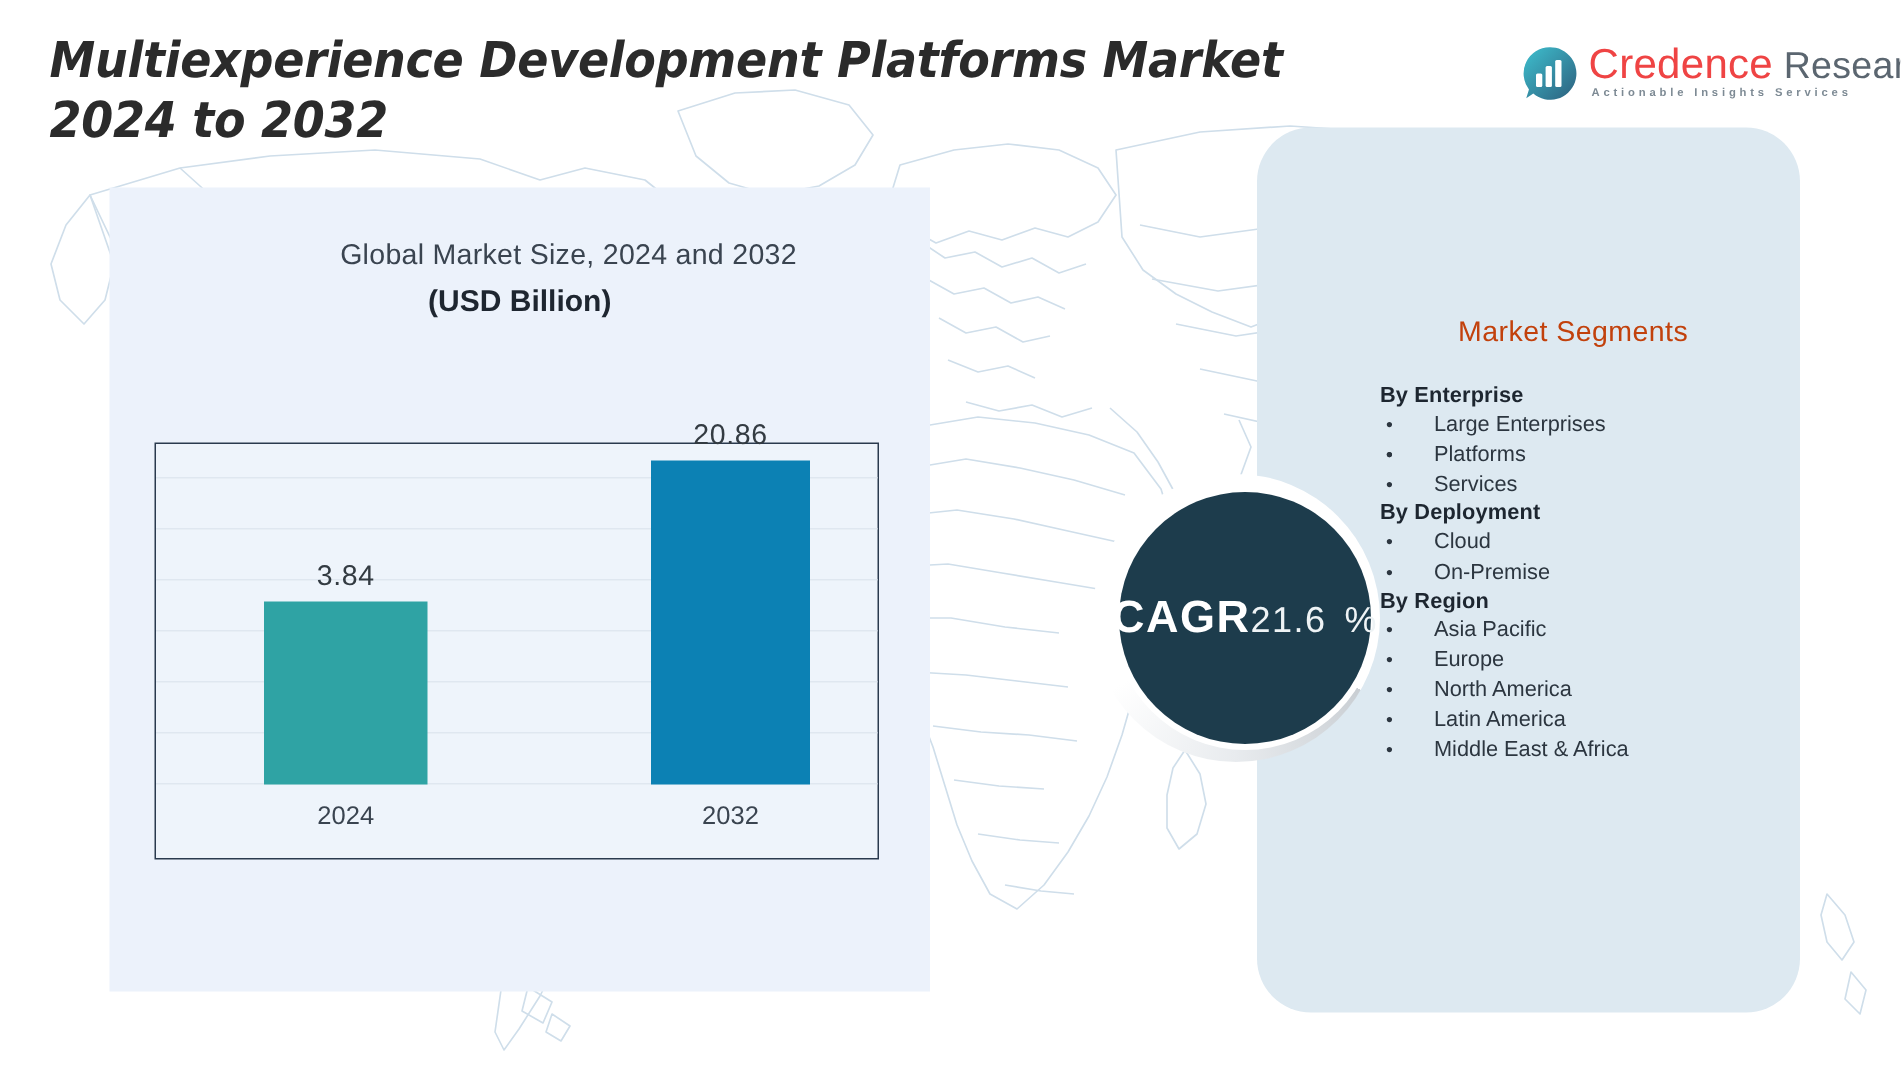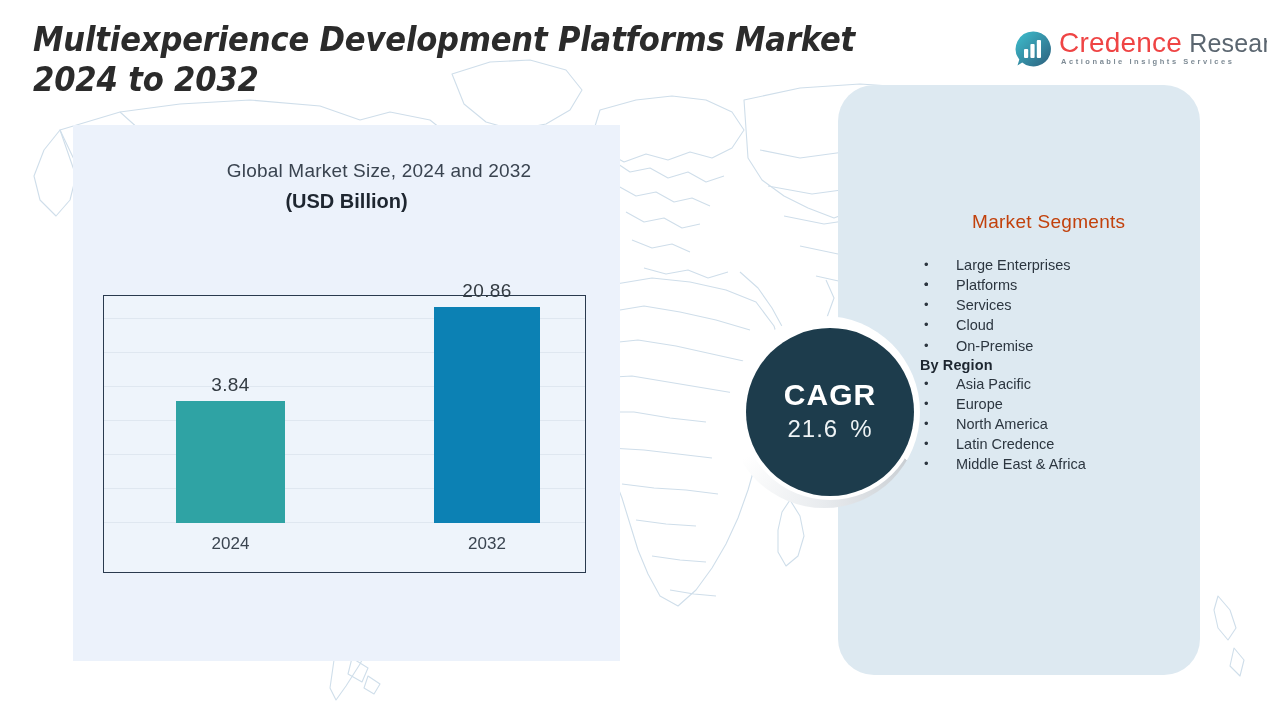--- a/index.html
+++ b/index.html
@@ -100,21 +100,21 @@
     position:absolute;left:0;top:0;width:192px;height:192px;border-radius:50%;
     background:conic-gradient(from 120deg,#c9ced3 0deg,#e8ebee 60deg,#ffffff 120deg,#ffffff 360deg);
     filter:blur(.4px);
   }
   .cagr-ring{
     position:absolute;left:14px;top:8px;width:176px;height:176px;border-radius:50%;
     background:#ffffff;
   }
   .cagr-circle{
     position:absolute;left:18px;top:12px;width:168px;height:168px;border-radius:50%;
-    background:#1d3c4c;display:flex;flex-direction:column;
+    background:#1d3c4c;display:flex;flex-direction:row;
     align-items:center;justify-content:center;
   }
   .cagr-label{color:#ffffff;font-size:30px;font-weight:bold;letter-spacing:1px;line-height:1;}
   .cagr-value{color:#eef3f5;font-size:24px;letter-spacing:1px;line-height:1.25;margin-top:4px;}
   .cagr-value .pct{margin-left:12px;}
 </style>
 </head>
 <body>
 
 <div id="canvas">
@@ -255,37 +255,39 @@
     <div class="bar-value val-2032">20.86</div>
 
     <div class="cat-label cat-2024">2024</div>
     <div class="cat-label cat-2032">2032</div>
   </div>
 
   <div class="right-panel"></div>
   <div class="seg-title">Market Segments</div>
   <div class="seg-list">
       <div class="seg-group">
+        <div class="seg-group-head">By  Enterprise</div>
         <div class="seg-item"><span class="bullet">•</span><span>Large Enterprises</span></div>
         <div class="seg-item"><span class="bullet">•</span></div>
       </div>
       <div class="seg-group">
         <div class="seg-item"><span class="bullet">•</span><span>Platforms</span></div>
         <div class="seg-item"><span class="bullet">•</span><span>Services</span></div>
       </div>
       <div class="seg-group">
+        <div class="seg-group-head">By  Deployment</div>
         <div class="seg-item"><span class="bullet">•</span><span>Cloud</span></div>
         <div class="seg-item"><span class="bullet">•</span><span>On-Premise</span></div>
       </div>
       <div class="seg-group">
         <div class="seg-group-head">By Region</div>
         <div class="seg-item"><span class="bullet">•</span><span>Asia Pacific</span></div>
         <div class="seg-item"><span class="bullet">•</span><span>Europe</span></div>
         <div class="seg-item"><span class="bullet">•</span><span>North America</span></div>
-        <div class="seg-item"><span class="bullet">•</span><span>Latin Credence</span></div>
+        <div class="seg-item"><span class="bullet">•</span><span>Latin America</span></div>
         <div class="seg-item"><span class="bullet">•</span><span>Middle East &amp; Africa</span></div>
       </div>
     </div>
 
   <div class="cagr-wrap">
     <div class="cagr-arc"></div>
     <div class="cagr-ring"></div>
     <div class="cagr-circle">
       <div class="cagr-label">CAGR</div>
       <div class="cagr-value"><span>21.6</span><span class="pct">%</span></div>

